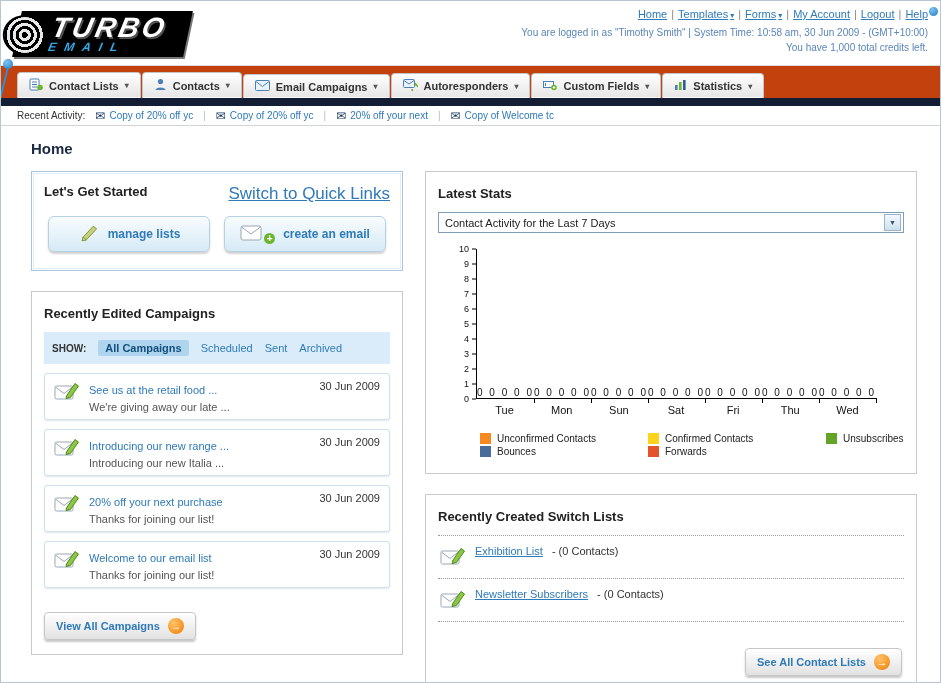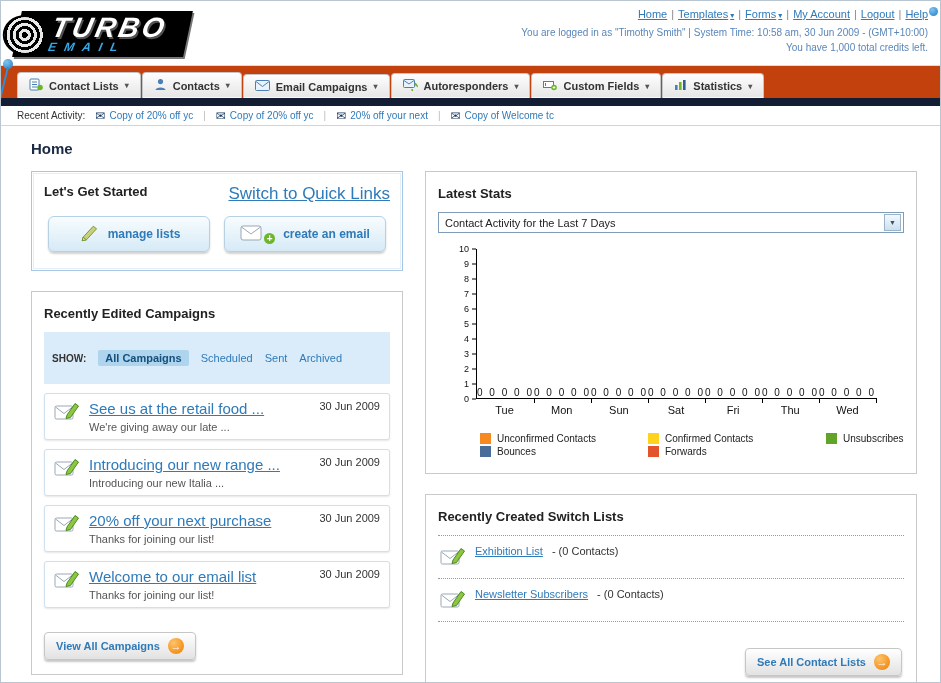--- a/index.html
+++ b/index.html
@@ -64,28 +64,28 @@
   
   .gs-head{display:flex;justify-content:space-between;align-items:flex-start;margin-bottom:12px}
   .gs-head .link{font-size:17px}
   .gs-buttons{display:flex;gap:14px;padding:0 4px 4px}
   .big-btn{flex:1;display:flex;align-items:center;justify-content:center;gap:8px;height:36px;
     border:1px solid #b6d0e4;border-radius:6px;background:linear-gradient(#f8fcfe,#d6eaf6);
     box-shadow:0 2px 2px rgba(0,0,0,.18);font-weight:bold;color:#2f7ab9;font-size:12px;cursor:pointer}
   .plus-badge{width:11px;height:11px;border-radius:50%;background:#6db52c;color:#fff;font-size:10px;line-height:11px;text-align:center;font-weight:bold;margin-left:-6px;margin-top:8px}
 
   
-  .show-strip{background:#daecf9;display:flex;align-items:center;gap:12px;padding:18px 8px;font-size:11px;margin-top:10px}
+  .show-strip{background:#daecf9;display:flex;align-items:center;gap:12px;padding:8px 8px;font-size:11px;margin-top:10px}
   .show-label{font-weight:bold;color:#333;font-size:10px}
   .show-tab{color:#2f7ab9;cursor:pointer}
   .show-tab.active{background:#aed4ee;color:#134f7c;font-weight:bold;padding:2px 7px;border-radius:2px}
   .camp-row{display:flex;align-items:flex-start;gap:9px;border:1px solid #cfe1ef;border-radius:3px;
     padding:6px 9px;margin-top:9px;box-shadow:0 1px 2px rgba(0,0,0,.1);background:#fff;cursor:pointer}
   .camp-texts{flex:1}
-  .camp-title{color:#2f7ab9;font-size:15px;text-decoration:underline}
+  .camp-title{color:#2f7ab9;font-size:11px;}
   .camp-sub{color:#555;font-size:11px;margin-top:3px}
   .camp-date{font-size:11px;color:#333;white-space:nowrap}
   .view-all-row{text-align:left;margin-top:24px;padding-right:2px}
   .pill-btn{display:inline-flex;align-items:center;gap:8px;border:1px solid #c6c6c6;border-radius:4px;
     background:linear-gradient(#ffffff,#e2e2e2);padding:5px 11px;font-weight:bold;color:#2f7ab9;font-size:11px;
     box-shadow:0 2px 2px rgba(0,0,0,.22);cursor:pointer}
   .arrow-circle{width:16px;height:16px;border-radius:50%;background:radial-gradient(circle at 35% 30%, #ffc369, #ef7c00);
     color:#fff;font-size:11px;font-weight:bold;display:flex;align-items:center;justify-content:center;line-height:16px}
 
   

